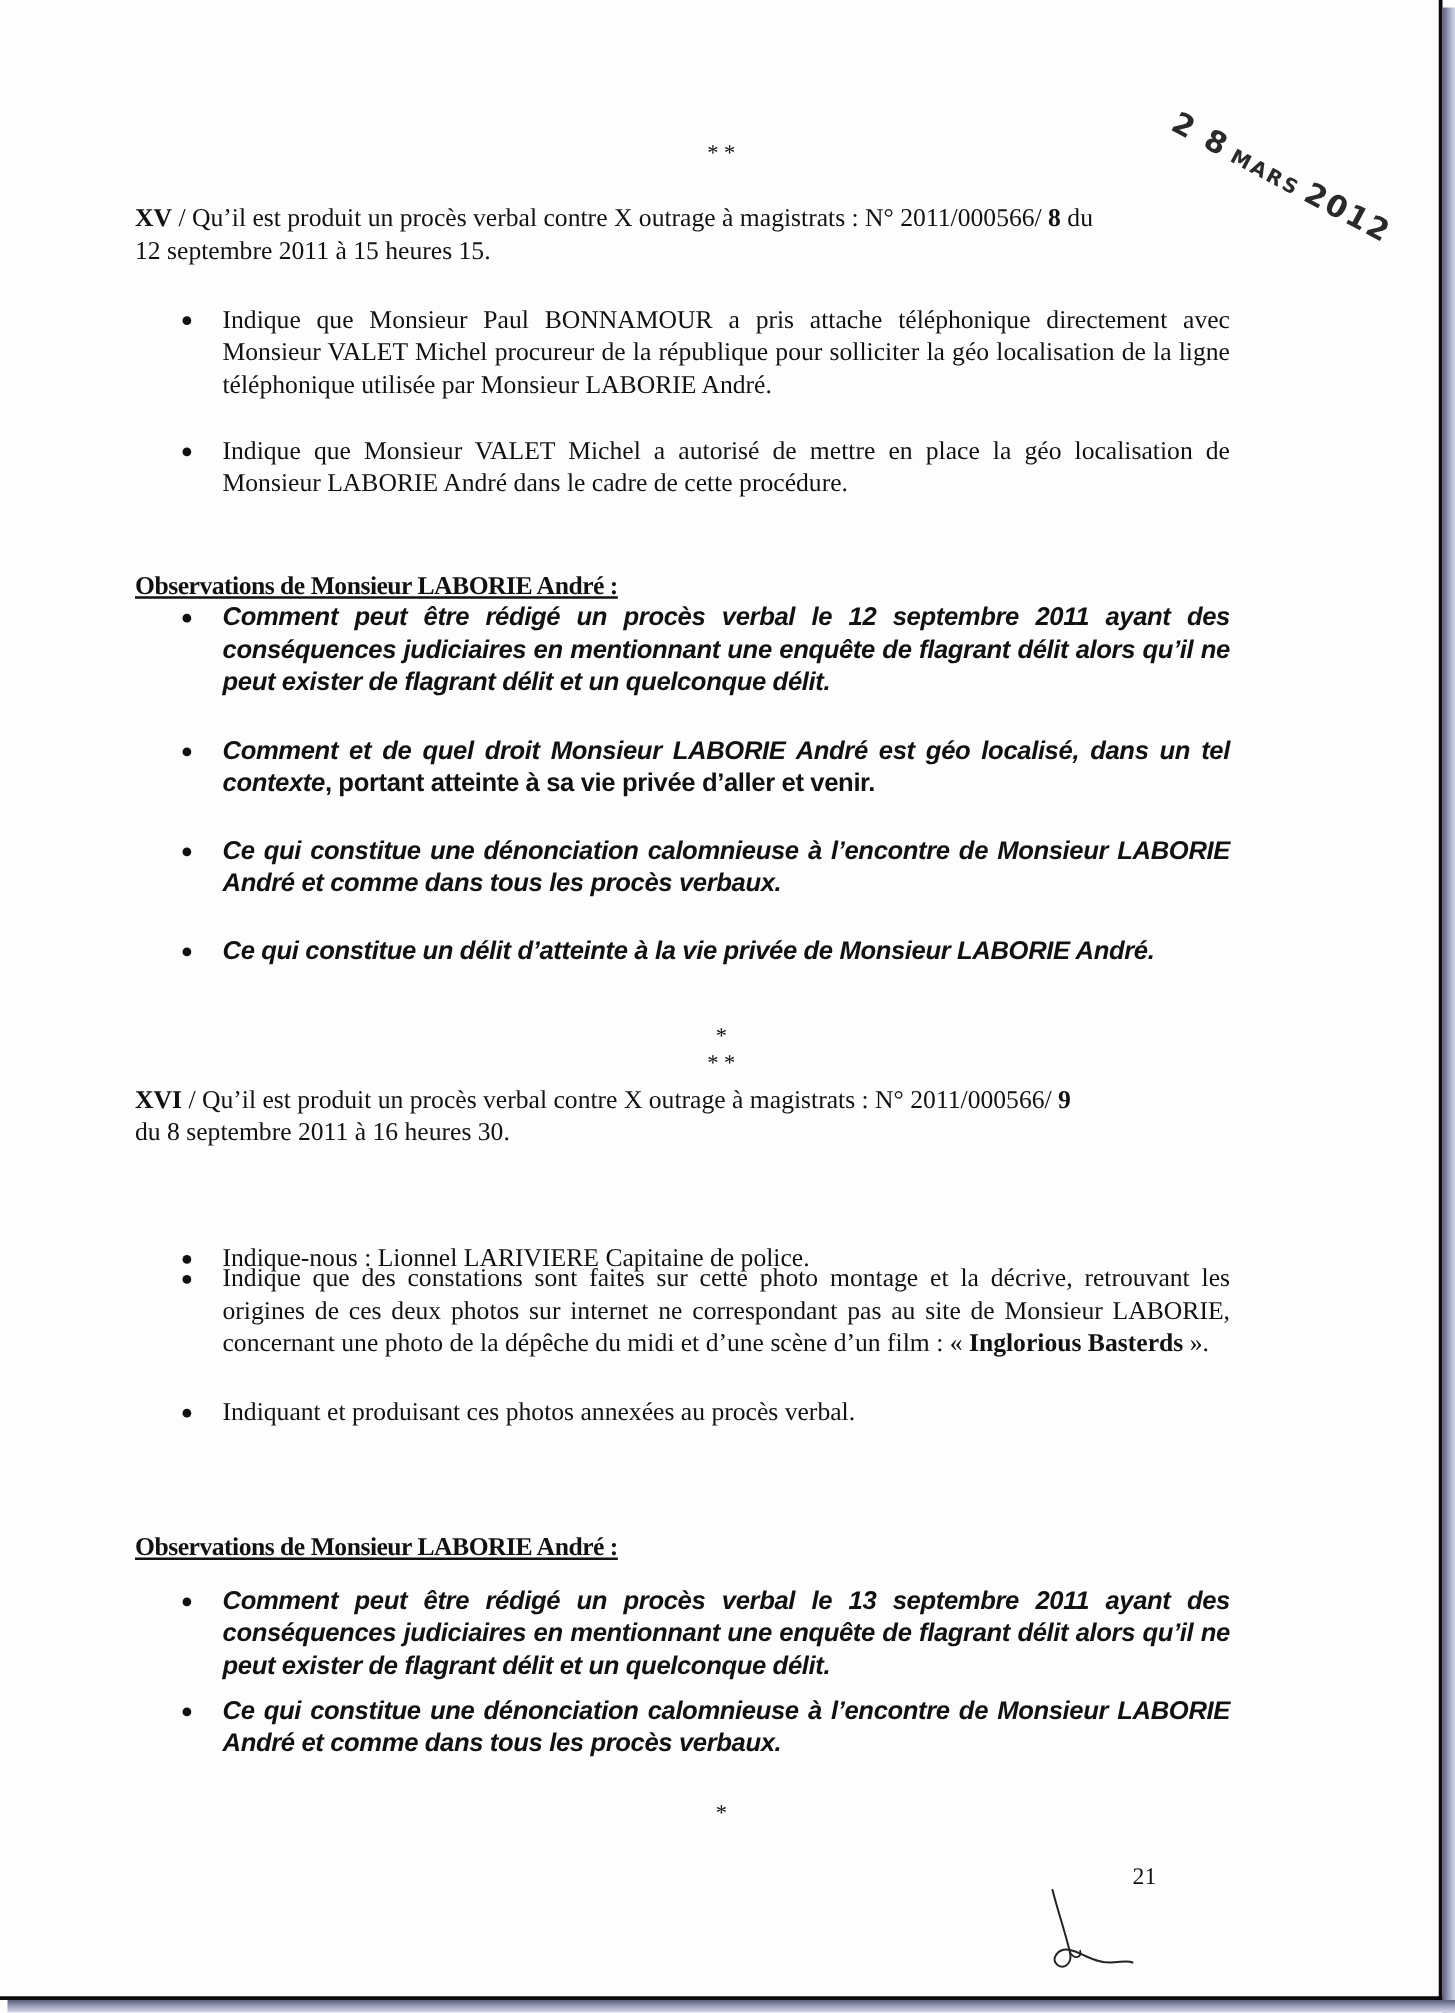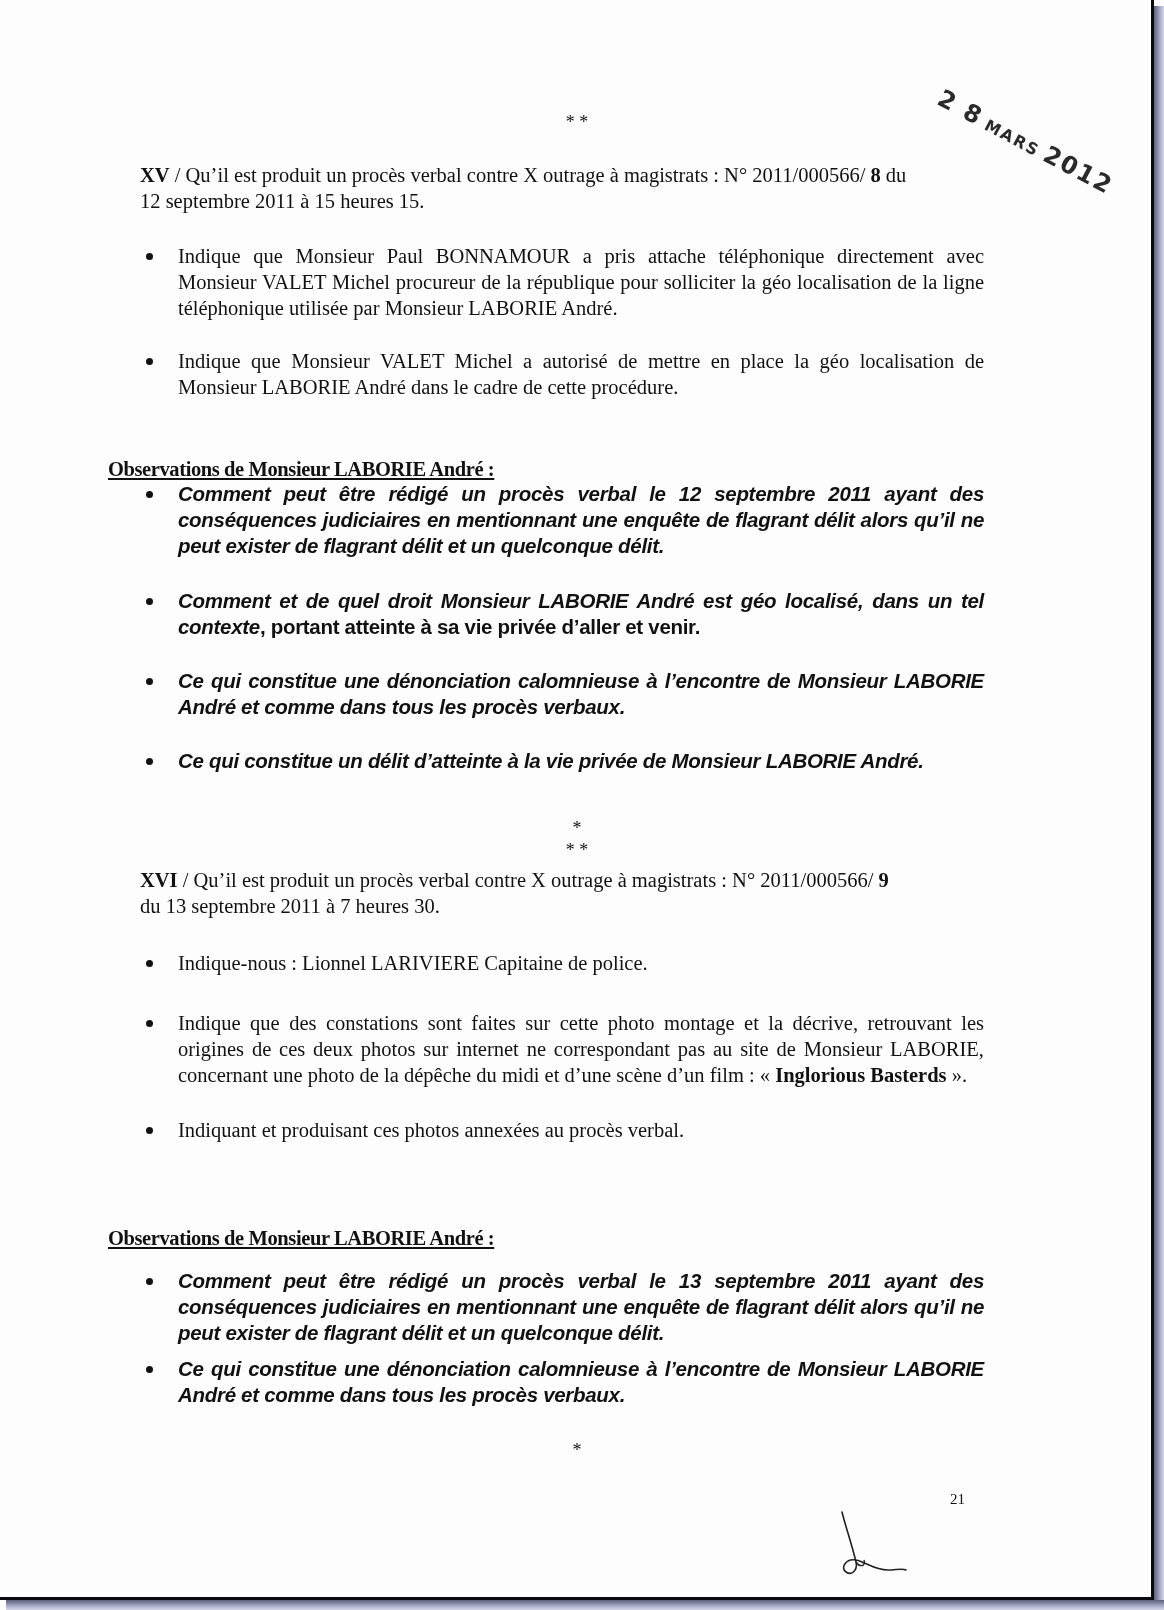--- a/index.html
+++ b/index.html
@@ -22,21 +22,21 @@
       background: linear-gradient(to right, #5b5f78, #a9acc7 60%, #d6d8ea);
     }
     .shadow-bottom {
       position: absolute; left: 6px; top: 1600px; width: 1158px; height: 10px;
       background: linear-gradient(to bottom, #5b5f78, #a9acc7 60%, #d6d8ea);
     }
     .abs { position: absolute; }
     .text { font-size: 20.5px; line-height: 26px; }
     .just { text-align: justify; text-align-last: left; }
     .stars { width: 1154px; text-align: center; font-size: 18px; line-height: 20px; left: 0; }
-    .para { left: 108px; width: 876px; margin-left: 32px; }
+    .para { left: 108px; width: 876px; }
     .bullet-item { left: 140px; width: 844px; }
     .bullet-item .dot {
       position: absolute; left: 6px; top: 10px; width: 7px; height: 7px;
       border-radius: 50%; background: #111;
     }
     .bullet-item .body { margin-left: 38px; }
     .obs .body { font-family: Liberation Sans, sans-serif; font-weight: bold; font-style: italic; font-stretch: condensed; letter-spacing: -0.3px; }
     .heading {
       left: 108px; font-weight: bold; text-decoration: underline;
       font-size: 20.5px; line-height: 26px; letter-spacing: -0.4px; margin-top: 26px;
@@ -45,21 +45,21 @@
     .upright { font-style: normal; }
     .stamp {
       position: absolute; left: 946px; top: 84px;
       font-family: "DejaVu Sans", sans-serif; font-weight: bold;
       color: #2a2a2a; transform: rotate(28deg); transform-origin: left top;
       letter-spacing: 2px; white-space: nowrap;
     }
     .stamp .day { font-size: 24px; }
     .stamp .month { font-size: 16px; margin: 0 6px; }
     .stamp .year { font-size: 24px; }
-    .page-number { left: 950px; top: 1491px; font-size: 15px; }
+    .page-number { left: 906px; top: 1491px; font-size: 19px; }
     .signature { left: 832px; top: 1510px; }
   </style>
 </head>
 <body>
 
 <div class="page">
 
   <div class="stamp">
     <span class="day">2 8</span><span class="month">MARS</span><span class="year">2012</span>
   </div>
@@ -101,24 +101,24 @@
   <div class="abs bullet-item text obs" style="top:748px;">
     <span class="dot"></span>
     <div class="body">Ce qui constitue un délit d’atteinte à la vie privée de Monsieur LABORIE André.</div>
   </div>
 
   <div class="abs stars" style="top:818px;">*</div>
   <div class="abs stars" style="top:840px;">* *</div>
 
   <div class="abs para text" style="top:867px;">
     <div style="white-space:nowrap;"><b>XVI</b><span> / Qu’il est produit un procès verbal  contre X outrage à magistrats : N° 2011/000566/ </span><b>9</b></div>
-    <div>du 13 septembre 2011 à 7 heures 30.</div>
+    <div>du 8 septembre 2011 à 16 heures 30.</div>
   </div>
 
-  <div class="abs bullet-item text" style="top:950px;">
+  <div class="abs bullet-item text" style="top:994px;">
     <span class="dot"></span>
     <div class="body">Indique-nous : Lionnel LARIVIERE Capitaine de police.</div>
   </div>
 
   <div class="abs bullet-item text" style="top:1010px;">
     <span class="dot"></span>
     <div class="body just"><span>Indique que des constations sont faites sur cette photo montage et la décrive, retrouvant les origines de ces deux photos sur internet ne correspondant pas au site de Monsieur LABORIE, concernant une photo de la dépêche du midi et d’une scène d’un film : « </span><b>Inglorious Basterds</b><span> ».</span></div>
   </div>
 
   <div class="abs bullet-item text" style="top:1117px;">

